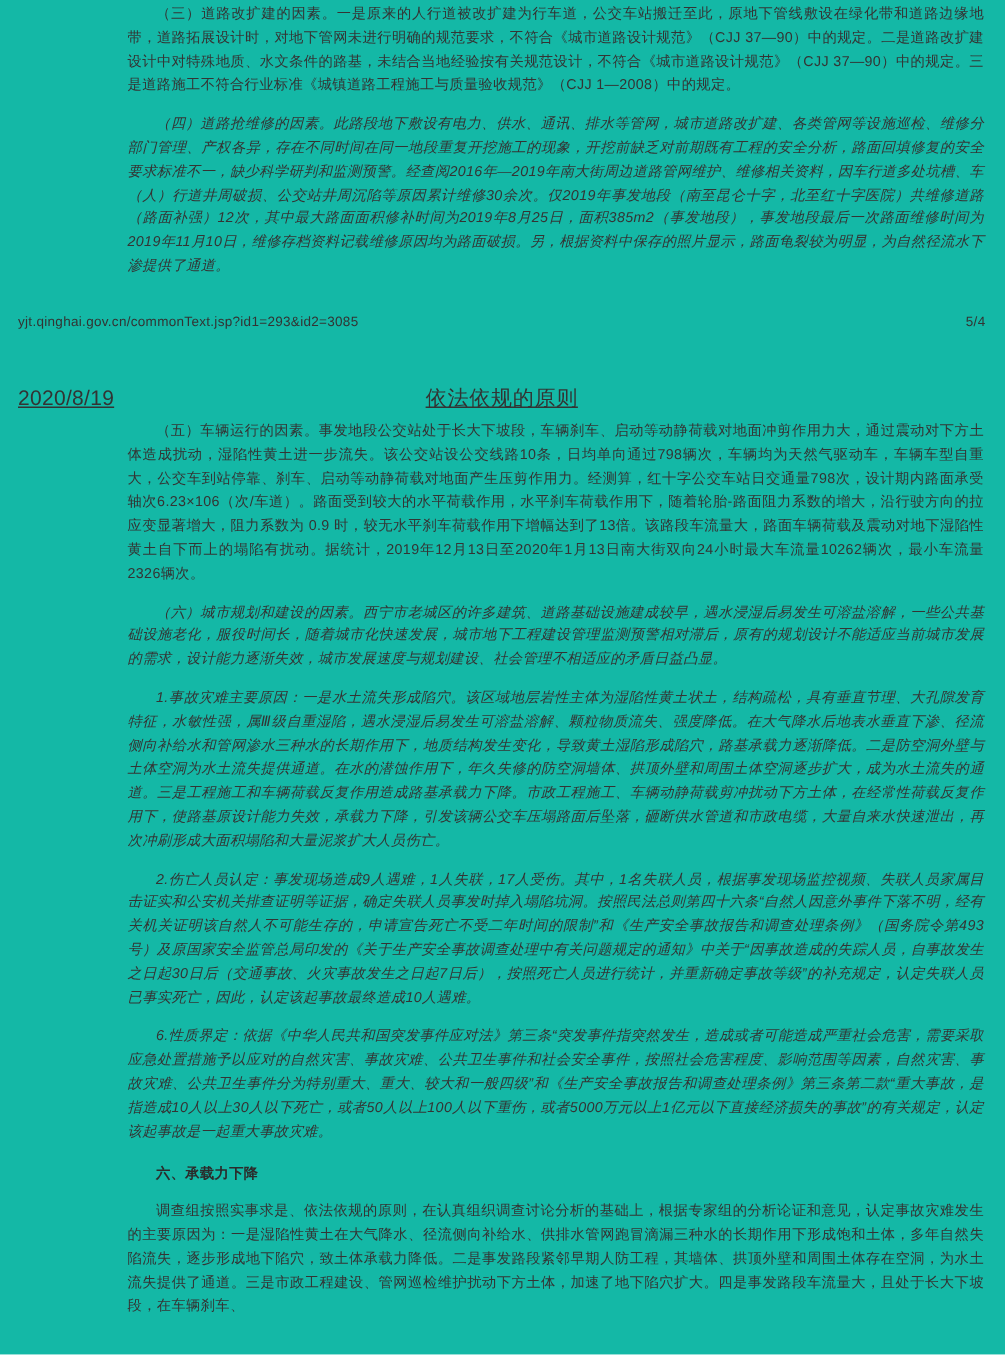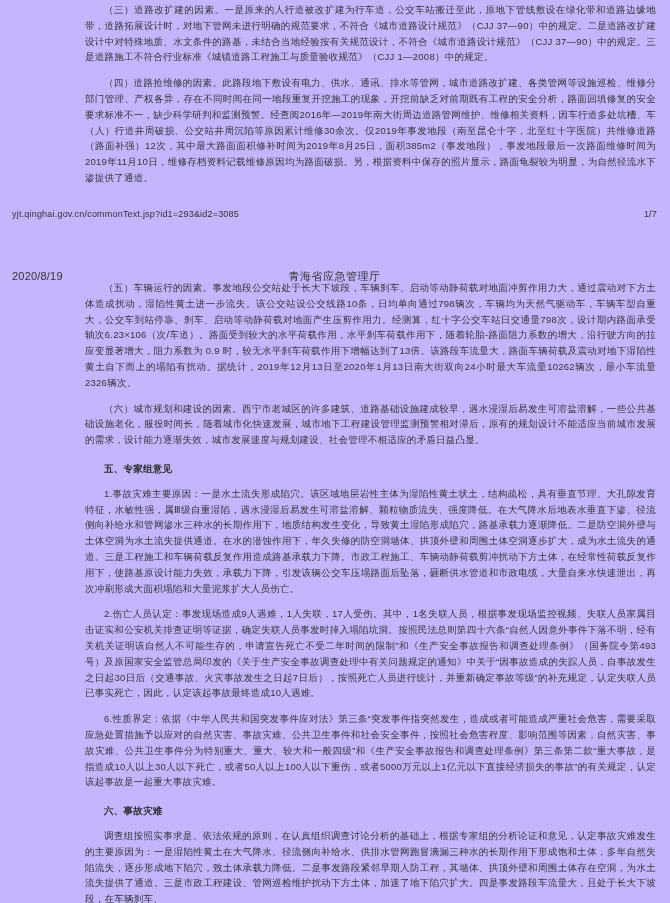--- a/index.html
+++ b/index.html
@@ -1,41 +1,41 @@
 <!DOCTYPE html>
 <html><head>
 <meta charset="utf-8">
 <style>
   html, body { margin: 0; padding: 0; background: #ffffff; }
   .sheet {
     position: relative;
     width: 670px;
     height: 903px;
-    background: #c4b5fd;
+    background: #14b8a6;
     overflow: hidden;
     font-family: "Liberation Sans", "DejaVu Sans", sans-serif;
     color: #333333;
   }
   .body-text {
     position: absolute;
     left: 85px;
     right: 14px;
     font-size: 9.5px;
     line-height: 15.8px;
     letter-spacing: 0.25px;
     text-align: justify;
     color: #343434;
   }
   .page5-body { top: 2px; }
   .page6-body { top: 280px; }
   .para {
     margin: 0;
     text-indent: 2em;
   }
-  .para + .para { margin-top: 10px; }
+  .para + .para { margin-top: 10px; font-style: italic; }
   .heading {
     margin: 13px 0 9px 0;
     text-indent: 2em;
     font-weight: bold;
     color: #2b2b2b;
   }
   .heading + .para { margin-top: 0; }
   .page-footer {
     position: absolute;
     top: 209px;
@@ -43,58 +43,58 @@
     right: 13px;
     display: flex;
     justify-content: space-between;
     align-items: flex-start;
     font-size: 9px;
     color: #333333;
     letter-spacing: 0.2px;
   }
   .page-header {
     position: absolute;
-    top: 269px;
+    top: 257px;
     left: 12px;
     right: 13px;
     display: grid;
     grid-template-columns: 1fr auto 1fr;
     align-items: baseline;
-    font-size: 11px;
+    font-size: 14px;
     color: #333333;
     letter-spacing: 0.2px;
+    text-decoration: underline;
   }
   .page-header .header-title { text-align: center; letter-spacing: 0.5px; }
   .page-header .header-spacer { }
 </style>
 </head>
 <body>
 
 <div class="sheet">
 
   <div class="body-text page5-body">
     <p class="para">（三）道路改扩建的因素。一是原来的人行道被改扩建为行车道，公交车站搬迁至此，原地下管线敷设在绿化带和道路边缘地带，道路拓展设计时，对地下管网未进行明确的规范要求，不符合《城市道路设计规范》（CJJ 37—90）中的规定。二是道路改扩建设计中对特殊地质、水文条件的路基，未结合当地经验按有关规范设计，不符合《城市道路设计规范》（CJJ 37—90）中的规定。三是道路施工不符合行业标准《城镇道路工程施工与质量验收规范》（CJJ 1—2008）中的规定。</p>
     <p class="para">（四）道路抢维修的因素。此路段地下敷设有电力、供水、通讯、排水等管网，城市道路改扩建、各类管网等设施巡检、维修分部门管理、产权各异，存在不同时间在同一地段重复开挖施工的现象，开挖前缺乏对前期既有工程的安全分析，路面回填修复的安全要求标准不一，缺少科学研判和监测预警。经查阅2016年—2019年南大街周边道路管网维护、维修相关资料，因车行道多处坑槽、车（人）行道井周破损、公交站井周沉陷等原因累计维修30余次。仅2019年事发地段（南至昆仑十字，北至红十字医院）共维修道路（路面补强）12次，其中最大路面面积修补时间为2019年8月25日，面积385m2（事发地段），事发地段最后一次路面维修时间为2019年11月10日，维修存档资料记载维修原因均为路面破损。另，根据资料中保存的照片显示，路面龟裂较为明显，为自然径流水下渗提供了通道。</p>
   </div>
 
   <div class="page-footer">
     <span>yjt.qinghai.gov.cn/commonText.jsp?id1=293&amp;id2=3085</span>
-    <span>1/7</span>
+    <span>5/4</span>
   </div>
 
   <div class="page-header">
     <span>2020/8/19</span>
-    <span class="header-title">青海省应急管理厅</span>
+    <span class="header-title">依法依规的原则</span>
     <span class="header-spacer"></span>
   </div>
 
   <div class="body-text page6-body">
     <p class="para">（五）车辆运行的因素。事发地段公交站处于长大下坡段，车辆刹车、启动等动静荷载对地面冲剪作用力大，通过震动对下方土体造成扰动，湿陷性黄土进一步流失。该公交站设公交线路10条，日均单向通过798辆次，车辆均为天然气驱动车，车辆车型自重大，公交车到站停靠、刹车、启动等动静荷载对地面产生压剪作用力。经测算，红十字公交车站日交通量798次，设计期内路面承受轴次6.23×106（次/车道）。路面受到较大的水平荷载作用，水平刹车荷载作用下，随着轮胎-路面阻力系数的增大，沿行驶方向的拉应变显著增大，阻力系数为 0.9 时，较无水平刹车荷载作用下增幅达到了13倍。该路段车流量大，路面车辆荷载及震动对地下湿陷性黄土自下而上的塌陷有扰动。据统计，2019年12月13日至2020年1月13日南大街双向24小时最大车流量10262辆次，最小车流量2326辆次。</p>
     <p class="para">（六）城市规划和建设的因素。西宁市老城区的许多建筑、道路基础设施建成较早，遇水浸湿后易发生可溶盐溶解，一些公共基础设施老化，服役时间长，随着城市化快速发展，城市地下工程建设管理监测预警相对滞后，原有的规划设计不能适应当前城市发展的需求，设计能力逐渐失效，城市发展速度与规划建设、社会管理不相适应的矛盾日益凸显。</p>
-    <p class="heading">五、专家组意见</p>
     <p class="para">1.事故灾难主要原因：一是水土流失形成陷穴。该区域地层岩性主体为湿陷性黄土状土，结构疏松，具有垂直节理、大孔隙发育特征，水敏性强，属Ⅲ级自重湿陷，遇水浸湿后易发生可溶盐溶解、颗粒物质流失、强度降低。在大气降水后地表水垂直下渗、径流侧向补给水和管网渗水三种水的长期作用下，地质结构发生变化，导致黄土湿陷形成陷穴，路基承载力逐渐降低。二是防空洞外壁与土体空洞为水土流失提供通道。在水的潜蚀作用下，年久失修的防空洞墙体、拱顶外壁和周围土体空洞逐步扩大，成为水土流失的通道。三是工程施工和车辆荷载反复作用造成路基承载力下降。市政工程施工、车辆动静荷载剪冲扰动下方土体，在经常性荷载反复作用下，使路基原设计能力失效，承载力下降，引发该辆公交车压塌路面后坠落，砸断供水管道和市政电缆，大量自来水快速泄出，再次冲刷形成大面积塌陷和大量泥浆扩大人员伤亡。</p>
     <p class="para">2.伤亡人员认定：事发现场造成9人遇难，1人失联，17人受伤。其中，1名失联人员，根据事发现场监控视频、失联人员家属目击证实和公安机关排查证明等证据，确定失联人员事发时掉入塌陷坑洞。按照民法总则第四十六条“自然人因意外事件下落不明，经有关机关证明该自然人不可能生存的，申请宣告死亡不受二年时间的限制”和《生产安全事故报告和调查处理条例》（国务院令第493号）及原国家安全监管总局印发的《关于生产安全事故调查处理中有关问题规定的通知》中关于“因事故造成的失踪人员，自事故发生之日起30日后（交通事故、火灾事故发生之日起7日后），按照死亡人员进行统计，并重新确定事故等级”的补充规定，认定失联人员已事实死亡，因此，认定该起事故最终造成10人遇难。</p>
     <p class="para">6.性质界定：依据《中华人民共和国突发事件应对法》第三条“突发事件指突然发生，造成或者可能造成严重社会危害，需要采取应急处置措施予以应对的自然灾害、事故灾难、公共卫生事件和社会安全事件，按照社会危害程度、影响范围等因素，自然灾害、事故灾难、公共卫生事件分为特别重大、重大、较大和一般四级”和《生产安全事故报告和调查处理条例》第三条第二款“重大事故，是指造成10人以上30人以下死亡，或者50人以上100人以下重伤，或者5000万元以上1亿元以下直接经济损失的事故”的有关规定，认定该起事故是一起重大事故灾难。</p>
-    <p class="heading">六、事故灾难</p>
+    <p class="heading">六、承载力下降</p>
     <p class="para">调查组按照实事求是、依法依规的原则，在认真组织调查讨论分析的基础上，根据专家组的分析论证和意见，认定事故灾难发生的主要原因为：一是湿陷性黄土在大气降水、径流侧向补给水、供排水管网跑冒滴漏三种水的长期作用下形成饱和土体，多年自然失陷流失，逐步形成地下陷穴，致土体承载力降低。二是事发路段紧邻早期人防工程，其墙体、拱顶外壁和周围土体存在空洞，为水土流失提供了通道。三是市政工程建设、管网巡检维护扰动下方土体，加速了地下陷穴扩大。四是事发路段车流量大，且处于长大下坡段，在车辆刹车、</p>
   </div>
 
 </div>
 
 </body></html>

